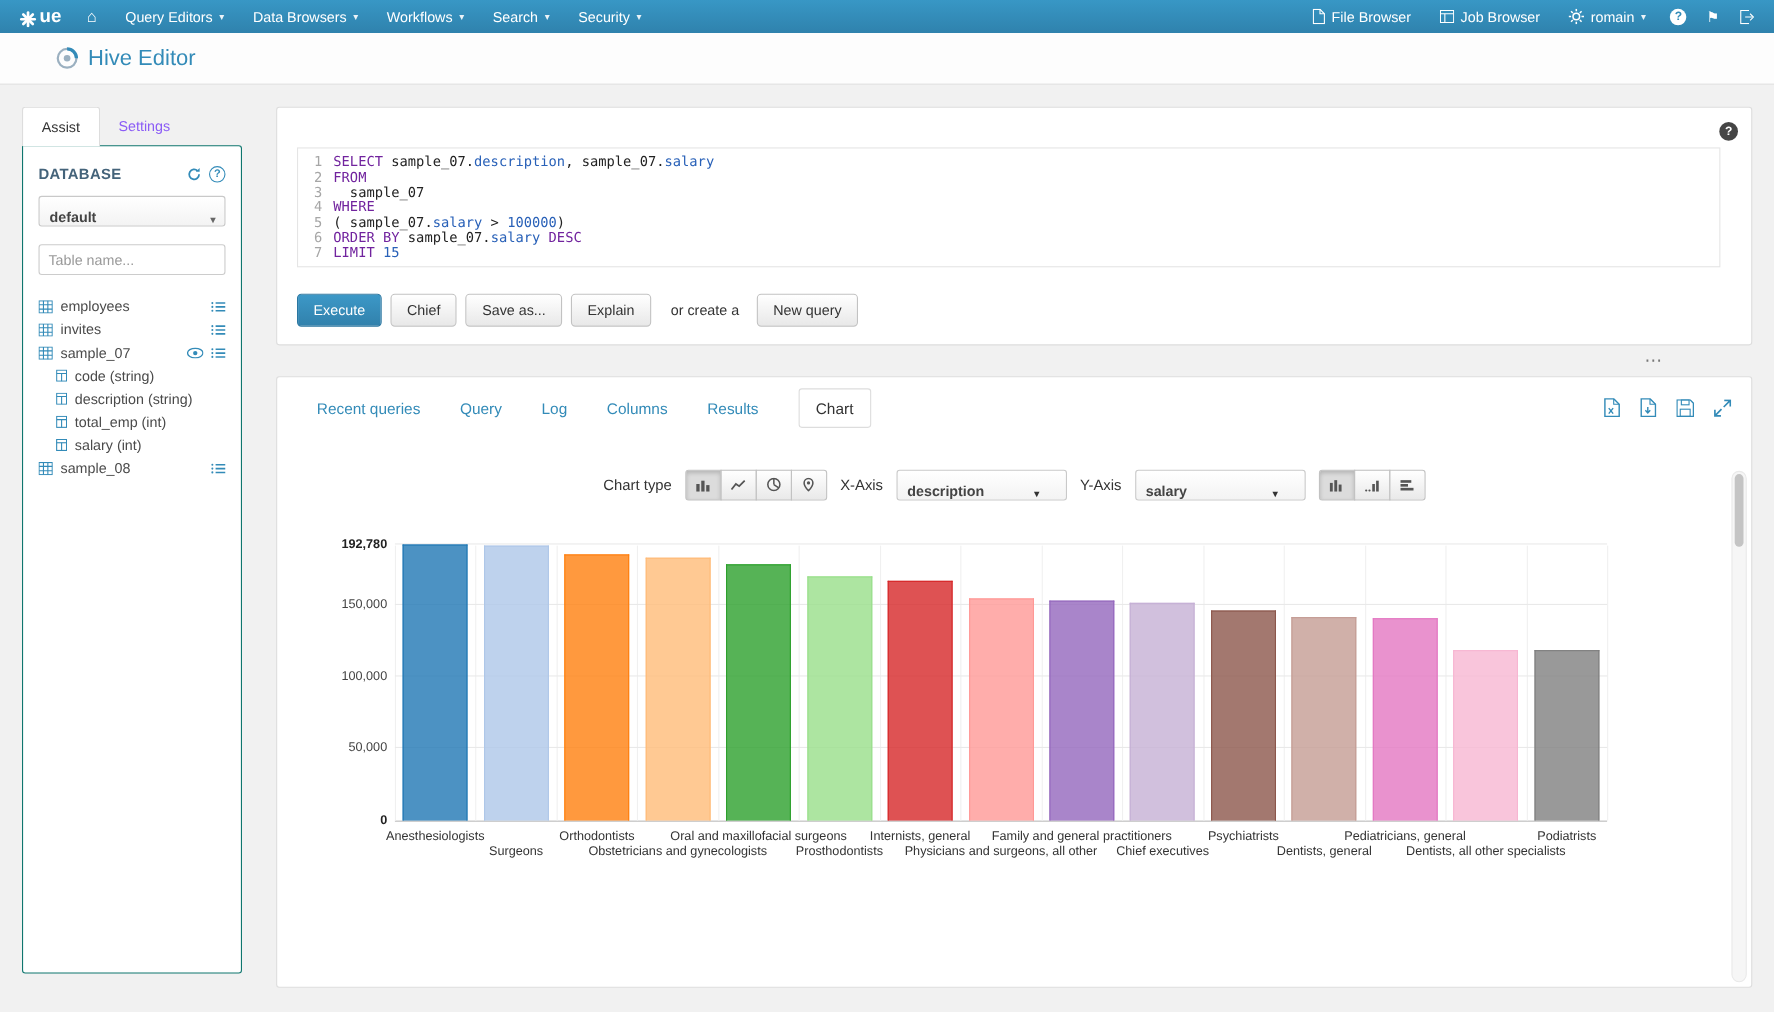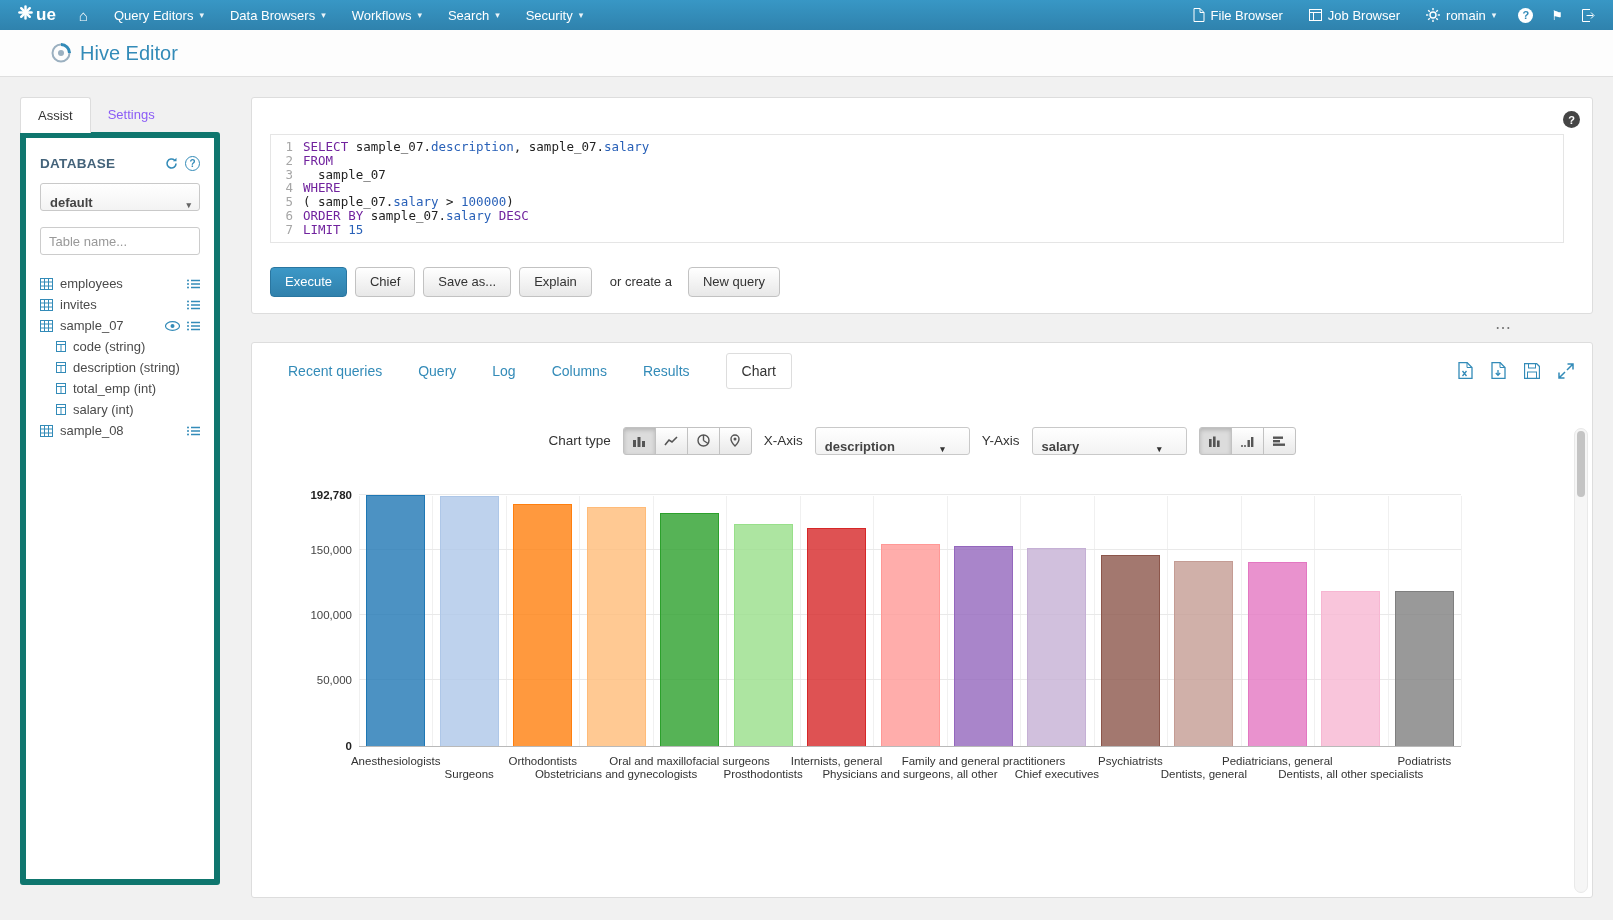--- a/index.html
+++ b/index.html
@@ -11,21 +11,21 @@
   }
   a { text-decoration:none; }
 
   
   .navbar { height:30px; background:linear-gradient(#3897c5,#2f82ad);
     display:flex; justify-content:space-between; align-items:center; padding:0 8px; }
   .nav-left,.nav-right { display:flex; align-items:center; height:30px; }
   .nav-item { color:#fff; display:inline-flex; align-items:center; gap:6px;
     padding:0 13px; height:30px; font-size:13px; cursor:pointer; white-space:nowrap; }
   .brand { color:#fff; font-weight:bold; font-size:17px; display:inline-flex;
-    align-items:flex-start; gap:3px; padding:0 10px; cursor:pointer; }
+    align-items:flex-end; gap:3px; padding:0 10px; cursor:pointer; }
   .caret { font-size:9px; opacity:.9; }
   .glyph { font-size:15px; line-height:1; }
   .help-badge { width:15px; height:15px; border-radius:50%; background:#fff; color:#338bb8;
     font-weight:bold; font-size:11px; display:flex; align-items:center; justify-content:center; }
   .icon-only { padding:0 9px; }
 
   
   .subnav { height:47px; background:#fdfdfd; border-bottom:1px solid #dfdfdf;
     display:flex; align-items:stretch; padding-left:50px; }
   .app-brand { display:flex; align-items:center; gap:8px; color:#338bb8;
@@ -37,21 +37,21 @@
 
   
   .content { display:flex; align-items:flex-start; gap:31px; padding:20px 20px 0 20px; }
 
   
   .sidebar { width:200px; flex:none; }
   .assist-tabs { display:flex; }
   .assist-tab { padding:10px 17px; font-size:13px; color:#8b5cf6; cursor:pointer; }
   .assist-tab.active { background:#fff; border:1px solid #ddd; border-bottom:none;
     border-radius:3px 3px 0 0; color:#333; margin-bottom:-1px; position:relative; z-index:2; }
-  .assist-body { background:#fff; border:6px solid #0f766e; border-radius:0 3px 3px 3px;
+  .assist-body { background:#fff; border:1px solid #0f766e; border-radius:0 3px 3px 3px;
     padding:14px; height:753px; }
   .db-row { display:flex; align-items:center; gap:7px; margin:4px 0 12px; }
   .db-label { font-weight:bold; color:#44637a; font-size:13.5px; letter-spacing:.3px; flex:1; }
   .qcircle { width:15px; height:15px; border:1.5px solid #338bb8; border-radius:50%;
     color:#338bb8; font-size:10px; font-weight:bold; display:flex; align-items:center;
     justify-content:center; cursor:pointer; }
   .select { position:relative; border:1px solid #c9c9c9; border-radius:3px;
     background:linear-gradient(#fff,#f3f3f3); height:28px; display:flex; align-items:flex-end;
     padding:0 24px 0 9px; color:#444; cursor:pointer;font-weight:bold; }
   .sel-caret { position:absolute; right:8px; font-size:9px; color:#666; }

